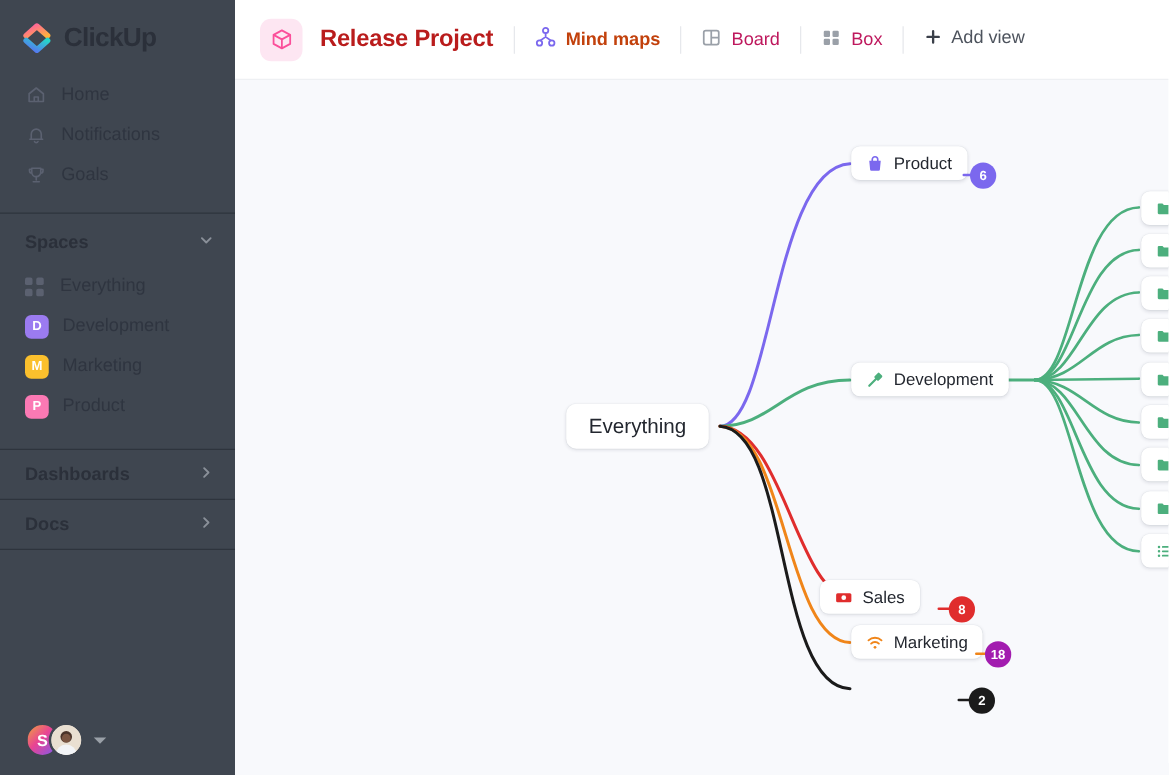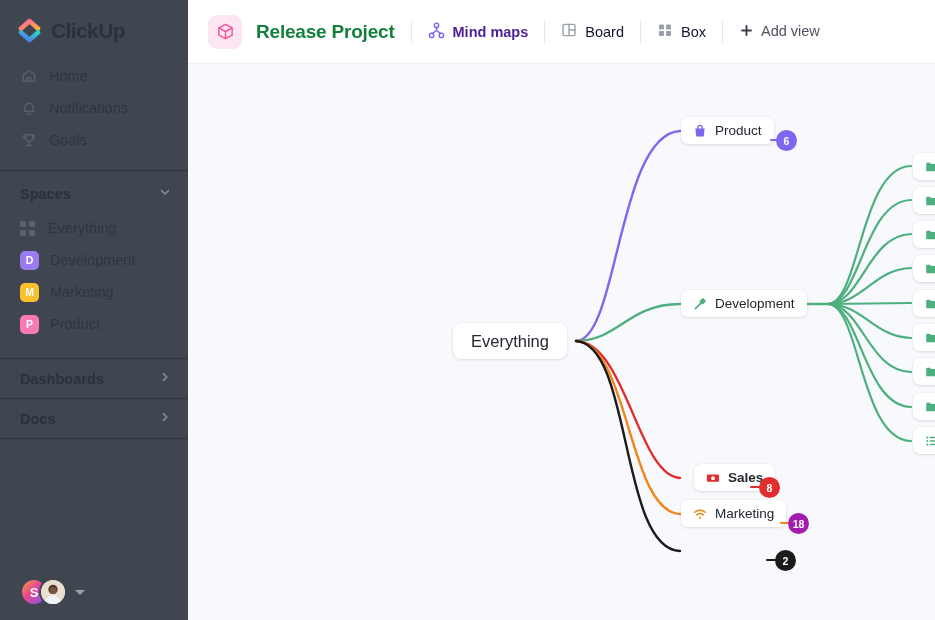--- a/index.html
+++ b/index.html
@@ -79,25 +79,25 @@
   #main { flex: 1; position: relative; height: 620px; background: #ffffff;
           border-radius: 0; overflow: hidden; }
   #topbar {
     height: 64px; display: flex; align-items: center; gap: 0;
     padding-left: 20px; background: #fff;
     border-bottom: 1px solid #eef0f3;
     position: relative; z-index: 5;
   }
   .proj-badge { width: 34px; height: 34px; border-radius: 9px; background: #fde6f2;
     display:flex; align-items:center; justify-content:center; flex:0 0 34px;}
-  .proj-title { font-size: 19px; font-weight: bold; color: #15803d; margin-left: 14px; letter-spacing: -0.2px;}
+  .proj-title { font-size: 19px; font-weight: bold; color: #b91c1c; margin-left: 14px; letter-spacing: -0.2px;}
   .vsep { width: 1px; height: 22px; background: #e6e8ec; margin: 0 16px; }
   .view-tab { display: flex; align-items: center; gap: 8px; font-size: 14.5px;
-    color: #0f172a; cursor: pointer; white-space: nowrap; }
-  .view-tab.active { color: #4c1d95; font-weight: bold; justify-content: flex-end; }
+    color: #be185d; cursor: pointer; white-space: nowrap; }
+  .view-tab.active { color: #c2410c; font-weight: bold; justify-content: flex-end; }
   .addview { display:flex; align-items:flex-start; gap:7px; font-size:14.5px; color:#4d535d; cursor:pointer;}
 
   #canvas { position: absolute; inset: 64px 0 0 0; background: #f8f9fc; overflow: hidden; }
   #edges { position: absolute; inset: 0; width: 747px; height: 556px; }
 
   .node {
     position: absolute; display: flex; align-items: center; gap: 8px;
     background: #ffffff; border-radius: 7px;
     box-shadow: 0 1px 3px rgba(30,40,60,0.13), 0 0 0 0.5px rgba(30,40,60,0.04);
     padding: 0 12px; height: 27px; cursor: pointer;
@@ -345,21 +345,21 @@
       <div class="node" style="left:493px; top:226px;">
         <span class="nico">
           <svg width="14" height="14" viewBox="0 0 14 14" fill="none" stroke="#4caf7d" stroke-width="1.7" stroke-linecap="round" stroke-linejoin="round">
             <path d="M2.4 11.6 L8.2 5.8"></path>
             <path d="M7.3 4.6 L9.9 2 L12 4.1 L9.4 6.7 Z" fill="#4caf7d"></path>
           </svg>
         </span>
         <span>Development</span>
       </div>
 
-      <div class="node" style="left:506px; top:400px;font-weight:bold;">
+      <div class="node" style="left:468px; top:400px;">
         <span class="nico">
           <svg width="14" height="14" viewBox="0 0 14 14">
             <rect x="0.9" y="3.6" width="12.2" height="7.1" rx="1.2" fill="#e02d2d"></rect>
             <circle cx="7" cy="7.15" r="1.9" fill="#fff"></circle>
           </svg>
         </span>
         <span>Sales</span>
       </div>
       <div class="stub" style="left:562px; top:422px; width:10px; background:#e02d2d;"></div>
       <div class="badge" style="left:571px; top:413px; background:#e02d2d;">8</div>

